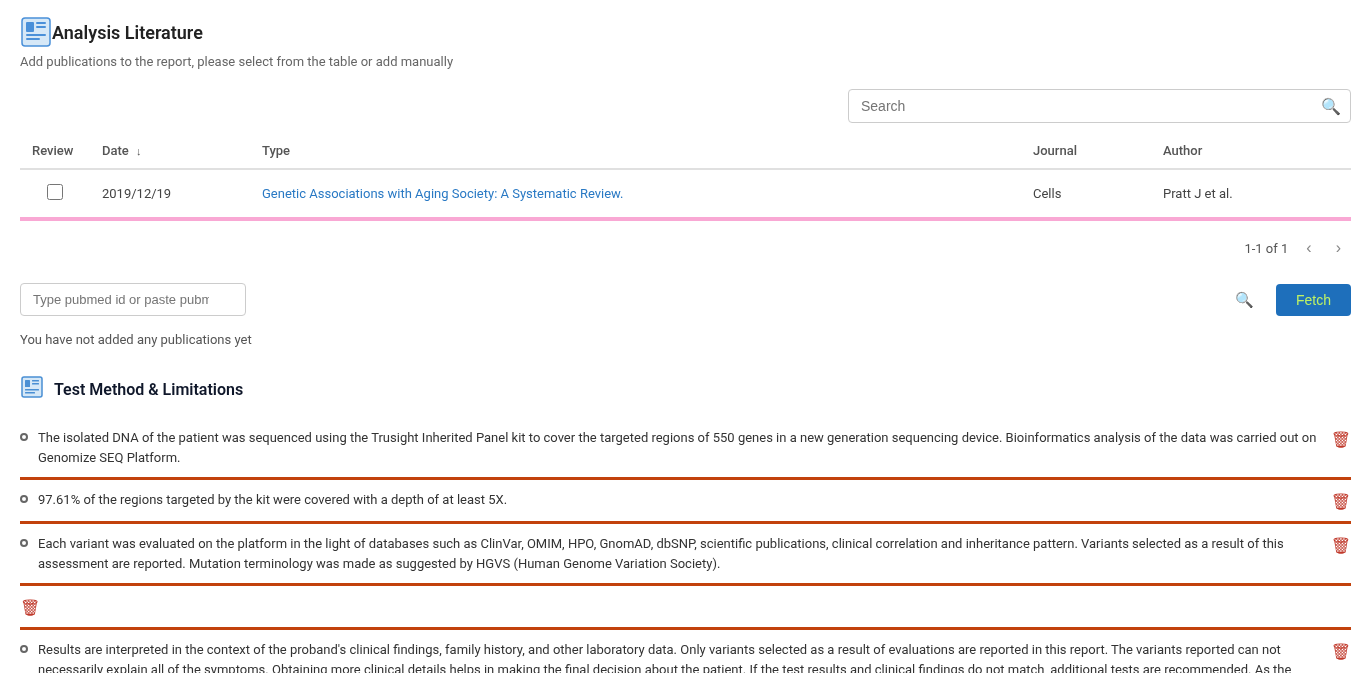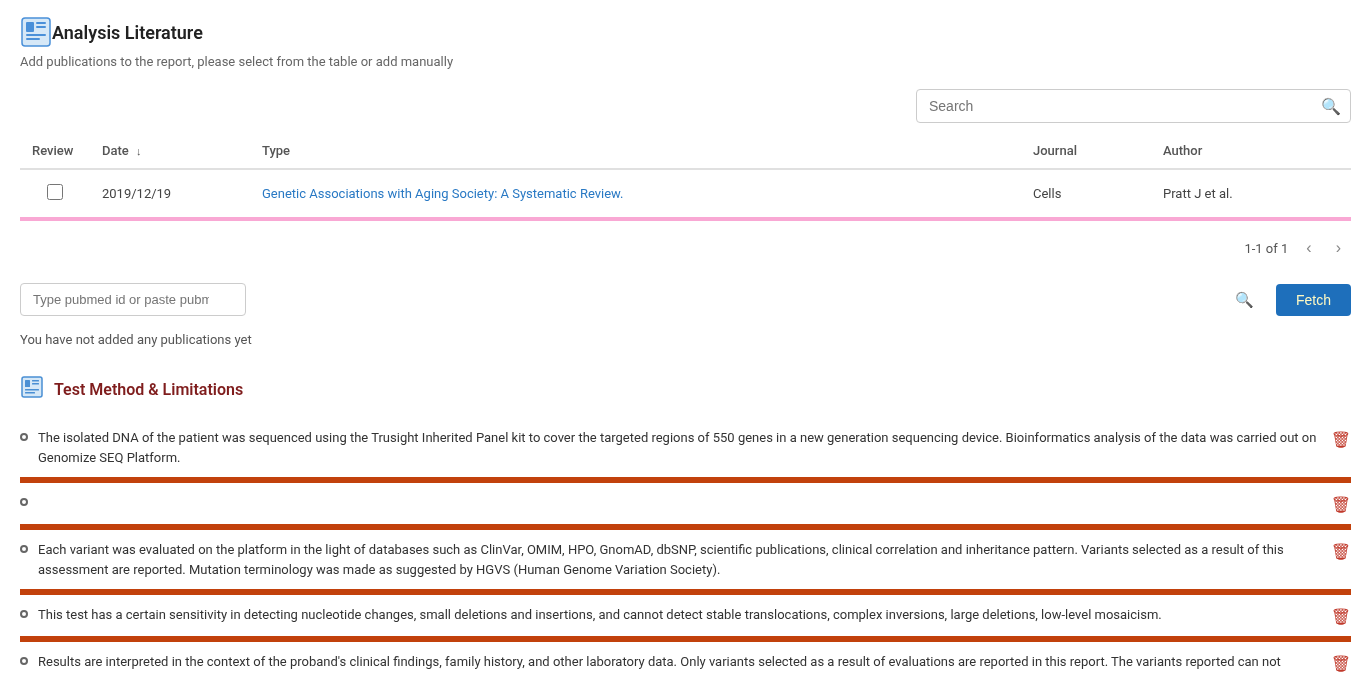--- a/index.html
+++ b/index.html
@@ -34,21 +34,21 @@
     }
 
     
     .search-bar-container {
       display: flex;
       justify-content: flex-end;
       margin-bottom: 10px;
     }
     .search-wrapper {
       position: relative;
-      width: 435px;
+      width: 503px;
     }
     .search-input {
       width: 100%;
       padding: 8px 36px 8px 12px;
       border: 1px solid #ccc;
       border-radius: 4px;
       font-size: 14px;
       outline: none;
       color: #999;
     }
@@ -154,21 +154,21 @@
       position: absolute;
       right: 10px;
       top: 50%;
       transform: translateY(-50%);
       color: #aaa;
       font-size: 15px;
       pointer-events: none;
     }
     .fetch-btn {
       background: #1e6fbb;
-      color: #fef9c3;
+      color: #bef264;
       border: none;
       border-radius: 4px;
       padding: 8px 20px;
       font-size: 14px;
       font-weight: 500;
       cursor: pointer;
     }
 
     .no-publications {
       font-size: 13px;
@@ -183,34 +183,34 @@
       gap: 10px;
       margin-bottom: 14px;
     }
     .section-icon {
       color: #4a8fd4;
       font-size: 20px;
     }
     .section-title {
       font-size: 16px;
       font-weight: 600;
-      color: #7f1d1d;
+      color: #0f172a;
     }
 
     .limitations-list {
       list-style: none;
       padding: 0;
       margin: 0;
     }
     .limitations-list li {
       display: flex;
       align-items: flex-start;
       justify-content: space-between;
       padding: 10px 0;
-      border-bottom: 6px solid #c2410c;
+      border-bottom: 3px solid #c2410c;
       gap: 12px;
     }
     .limitations-list li:last-child {
       border-bottom: 1px solid #e8e8e8;
     }
     .li-left {
       display: flex;
       align-items: flex-start;
       gap: 10px;
       flex: 1;
@@ -325,35 +325,32 @@
 <li>
       <div class="li-left">
         <div class="bullet"></div>
         <span class="li-text">The isolated DNA of the patient was sequenced using the Trusight Inherited Panel kit to cover the targeted regions of 550 genes in a new generation sequencing device. Bioinformatics analysis of the data was carried out on Genomize SEQ Platform.</span>
       </div>
       <span class="delete-icon">🗑</span>
     </li>
     <li>
       <div class="li-left">
         <div class="bullet"></div>
+        <span class="li-text">97.61% of the regions targeted by the kit were covered with a depth of at least 5X.</span>
       </div>
       <span class="delete-icon">🗑</span>
     </li>
     <li>
       <div class="li-left">
         <div class="bullet"></div>
         <span class="li-text">Each variant was evaluated on the platform in the light of databases such as ClinVar, OMIM, HPO, GnomAD, dbSNP, scientific publications, clinical correlation and inheritance pattern. Variants selected as a result of this assessment are reported. Mutation terminology was made as suggested by HGVS (Human Genome Variation Society).</span>
       </div>
       <span class="delete-icon">🗑</span>
     </li>
     <li>
-      <div class="li-left">
-        <div class="bullet"></div>
-        <span class="li-text">This test has a certain sensitivity in detecting nucleotide changes, small deletions and insertions, and cannot detect stable translocations, complex inversions, large deletions, low-level mosaicism.</span>
-      </div>
       <span class="delete-icon">🗑</span>
     </li>
     <li>
       <div class="li-left">
         <div class="bullet"></div>
         <span class="li-text">Results are interpreted in the context of the proband's clinical findings, family history, and other laboratory data. Only variants selected as a result of evaluations are reported in this report. The variants reported can not necessarily explain all of the symptoms. Obtaining more clinical details helps in making the final decision about the patient. If the test results and clinical findings do not match, additional tests are recommended. As the information in the literature is updating, pathogenic variants may rarely pass into the benign or unknown class.</span>
       </div>
       <span class="delete-icon">🗑</span>
     </li>
   </ul>

